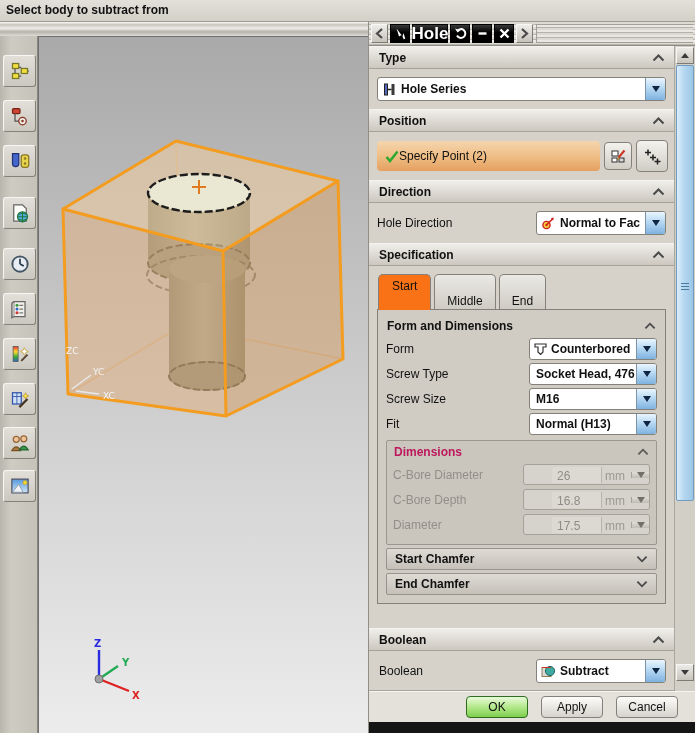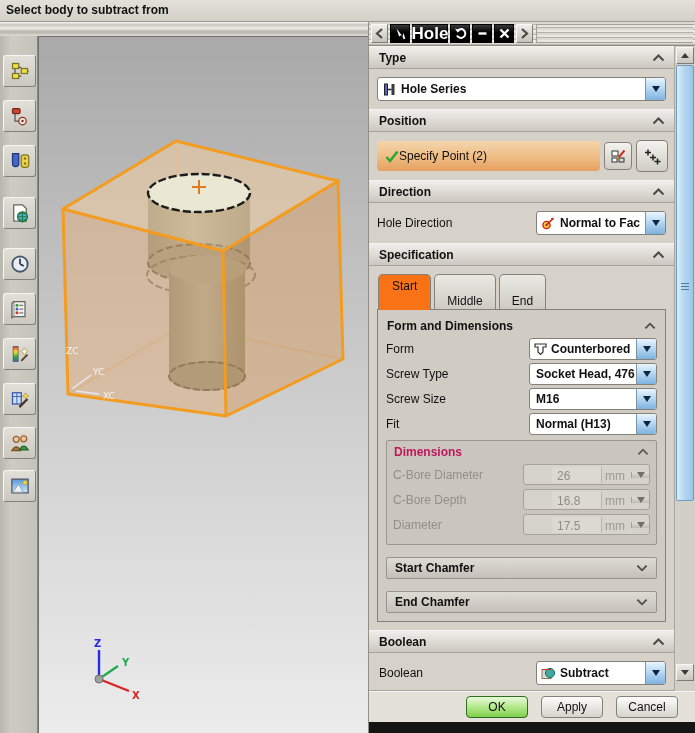--- a/index.html
+++ b/index.html
@@ -125,21 +125,21 @@
   .dim-panel .group-header{color:#be185d;}
   .dim-row{display:flex;align-items:center;height:25px;}
   .dim-row .lbl{flex:1;color:#928f88;}
   .dimfield{width:127px;flex:0 0 127px;height:21px;display:flex;align-items:center;border:1px solid #a5a29a;border-radius:3px;background:#d6d3cc;overflow:hidden;box-sizing:border-box;padding-left:28px;}
   .dim-value{flex:1;background:#dcd9d3;color:#8f8c85;padding:2px 0 0 5px;border-right:1px solid #b7b4ac;}
   .dim-unit{width:26px;color:#9c9991;padding:2px 0 0 3px;}
   .dim-arrow{width:17px;background:linear-gradient(180deg,#e0ddd7,#bfbcb4);border-left:1px solid #a5a29a;display:flex;align-items:center;justify-content:center;}
   .tri-dn-grey{width:0;height:0;border-left:4px solid transparent;border-right:4px solid transparent;border-top:6px solid #73706a;}
   
   .chamfer-bar{
-    height:20px;margin-top:12px;border:1px solid #98948c;border-radius:2px;
+    height:20px;margin-top:3px;border:1px solid #98948c;border-radius:2px;
     background:linear-gradient(180deg,#dedbd5,#c5c1b9);
     display:flex;align-items:center;padding:0 8px;font-weight:bold;
   }
   .sec-boolean{margin-top:auto;}
   
   .dlg-buttons{
     height:30px;flex:0 0 30px;display:flex;align-items:center;justify-content:flex-end;
     gap:13px;padding-right:17px;background:#e4e1db;
     border-top:1px solid #f6f5f2;box-shadow:0 -1px 0 #a7a49c;
   }

